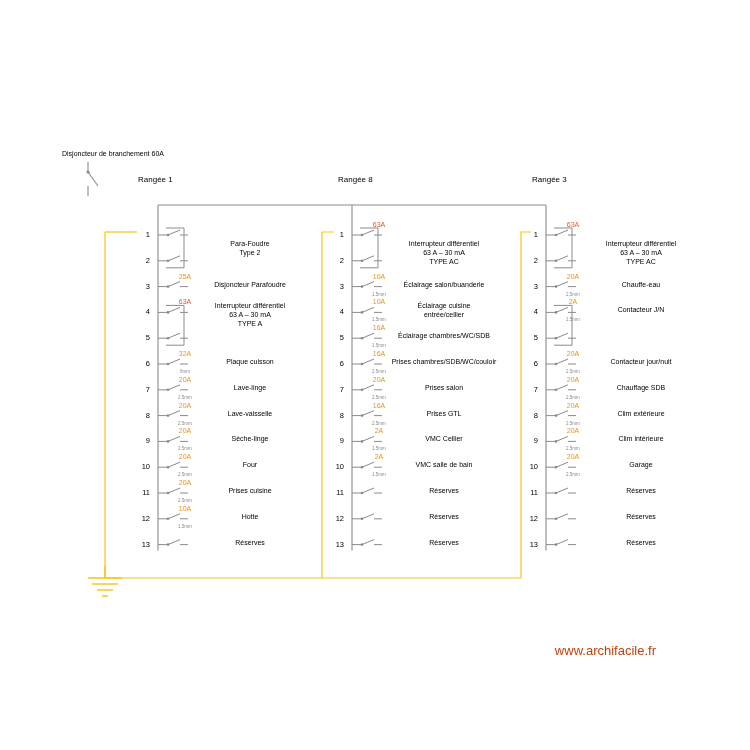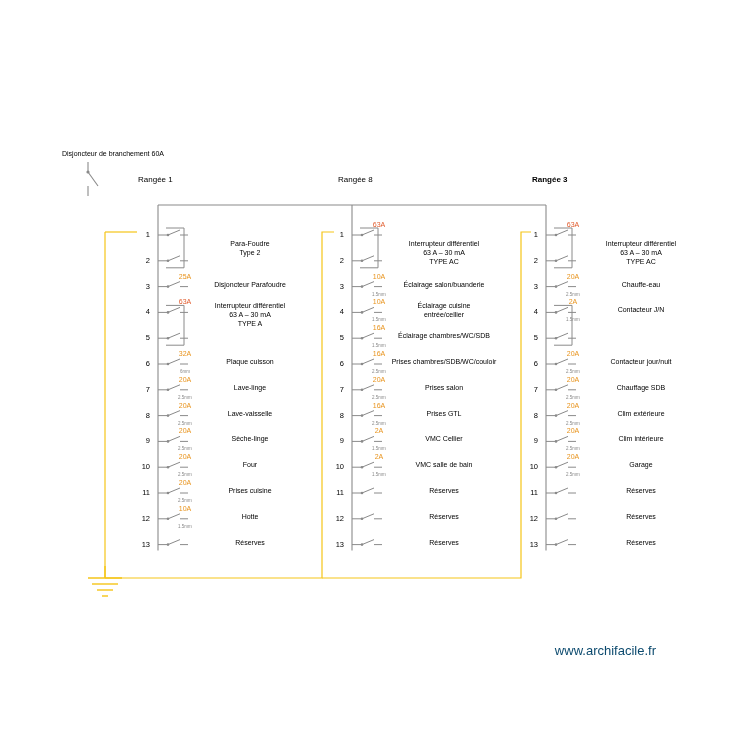--- a/index.html
+++ b/index.html
@@ -13,21 +13,21 @@
   }
   #canvas{position:absolute;left:0;top:0;width:670px;height:750px;}
   svg#wires{position:absolute;left:0;top:0;width:750px;height:750px;pointer-events:none;}
   .lbl{position:absolute;font-size:7px;color:#000;white-space:nowrap;}
   .row-title{position:absolute;font-size:8px;color:#000;white-space:nowrap;}
   .num{position:absolute;font-size:7.5px;color:#000;text-align:right;width:12px;}
   .amp{position:absolute;font-size:7px;color:#e8931c;white-space:nowrap;text-align:center;}
   .amp.red{color:#e05a2b;}
   .sect{position:absolute;font-size:4.5px;color:#888;white-space:nowrap;text-align:center;}
   .desc{position:absolute;font-size:7px;color:#000;text-align:center;line-height:9px;white-space:nowrap;}
-  .site{position:absolute;right:14px;bottom:92px;font-size:13px;color:#0c4a6e;margin-left:46px;}
+  .site{position:absolute;right:14px;bottom:92px;font-size:13px;color:#c2410c;margin-left:46px;}
 </style>
 </head>
 <body>
 
 <div id="canvas">
   <svg id="wires" viewBox="0 0 750 750">
       <line x1="158" y1="205" x2="546" y2="205" stroke="#8a8a8a" stroke-width="1.1"></line>
       <line x1="88" y1="162" x2="88" y2="172" stroke="#8a8a8a" stroke-width="1.1"></line>
       <line x1="88" y1="172" x2="98" y2="186" stroke="#8a8a8a" stroke-width="1.1"></line>
       <line x1="88" y1="186" x2="88" y2="196" stroke="#8a8a8a" stroke-width="1.1"></line>
@@ -204,21 +204,21 @@
       <line x1="568" y1="544.6" x2="576" y2="544.6" stroke="#8a8a8a" stroke-width="1"></line>
       <path d="M 554 228 L 572 228 L 572 267.8 L 554 267.8" fill="none" stroke="#8a8a8a" stroke-width="1"></path>
       <path d="M 166 305.4 L 184 305.4 L 184 345.2 L 166 345.2" fill="none" stroke="#8a8a8a" stroke-width="1"></path>
       <path d="M 554 305.4 L 572 305.4 L 572 345.2 L 554 345.2" fill="none" stroke="#8a8a8a" stroke-width="1"></path>
     </svg>
 
   <div class="lbl" style="left:62px;top:150px;">Disjoncteur de branchement 60A</div>
 
   <div class="row-title" id="rt0" style="left:138px;top:175px;">Rangée 1</div>
   <div class="row-title" id="rt1" style="left:338px;top:175px;">Rangée 8</div>
-  <div class="row-title" id="rt2" style="left:532px;top:175px;font-weight:bold;">Rangée 3</div>
+  <div class="row-title" id="rt2" style="left:532px;top:175px;">Rangée 3</div>
 
   <div class="site">www.archifacile.fr</div>
 <div class="num" style="left: 138px; top: 230px;">1</div>
     <div class="num" style="left: 138px; top: 255.8px;">2</div>
     <div class="num" style="left: 138px; top: 281.6px;">3</div>
     <div class="amp" style="left: 174px; top: 272.6px; width: 22px;">25A</div>
     <div class="desc" style="left: 180px; top: 279.6px; width: 140px;">Disjoncteur Parafoudre</div>
     <div class="num" style="left: 138px; top: 307.4px;">4</div>
     <div class="amp red" style="left: 174px; top: 298.4px; width: 22px;">63A</div>
     <div class="desc" style="left: 180px; top: 301.4px; width: 140px;">Interrupteur différentiel<br>63 A – 30 mA<br>TYPE A</div>

